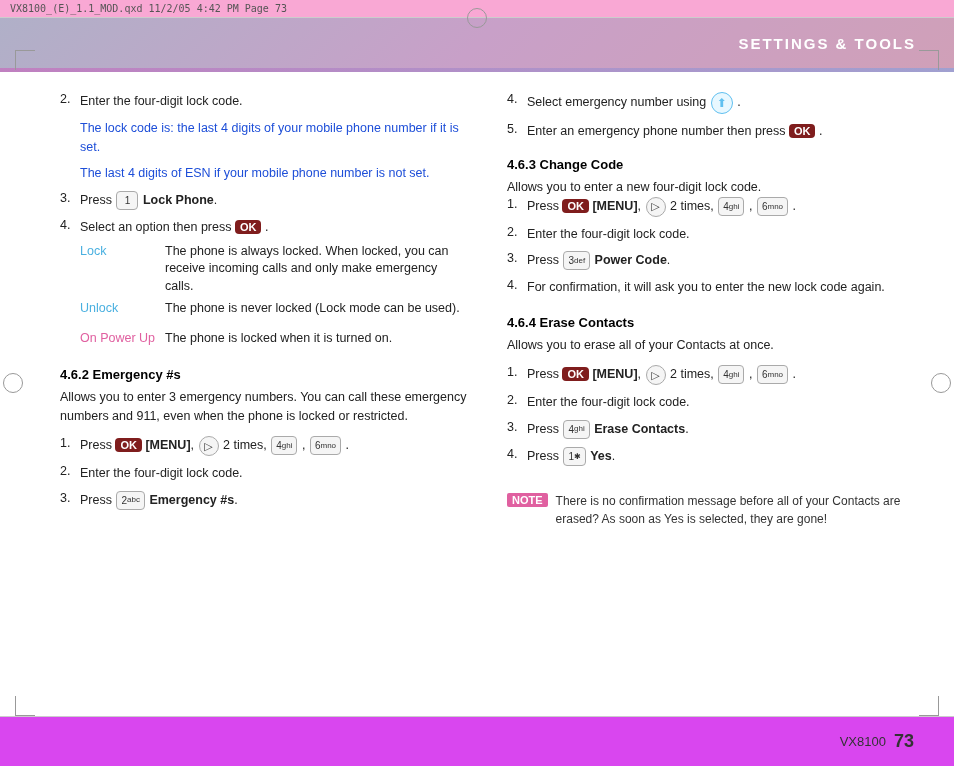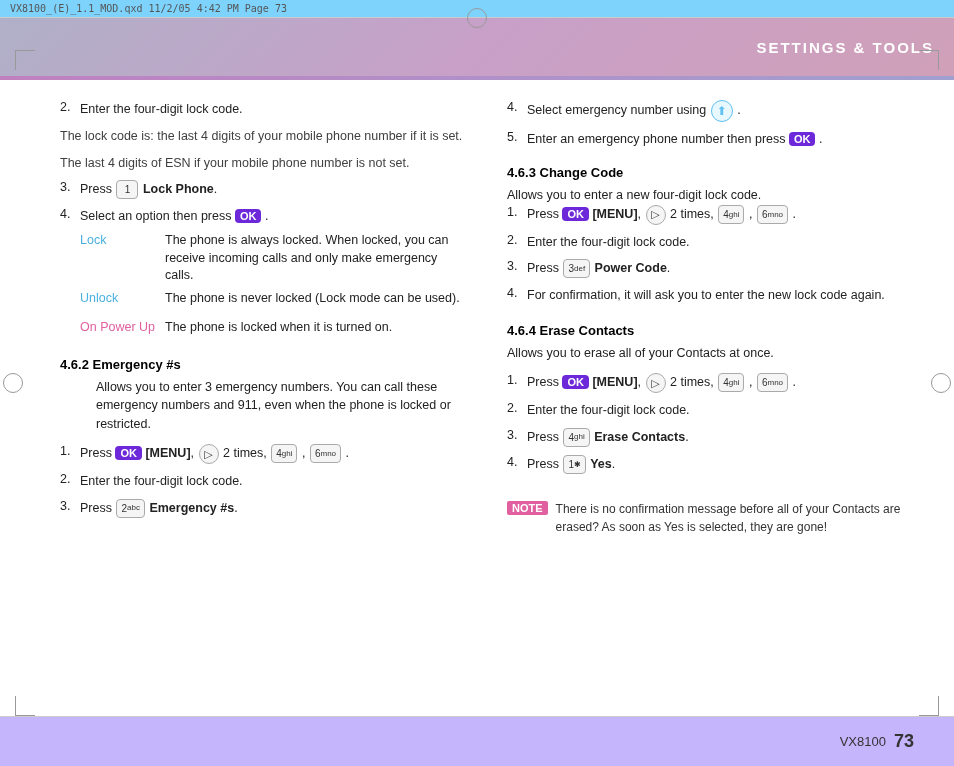--- a/index.html
+++ b/index.html
@@ -9,37 +9,37 @@
       background: #fff;
       width: 954px;
       height: 766px;
       overflow: hidden;
       position: relative;
     }
 
     
     .header-bar {
       background: linear-gradient(135deg, #b0b0c8 0%, #c8a0c8 50%, #d0a0b8 100%);
-      height: 58px;
+      height: 50px;
       display: flex;
       align-items: center;
       justify-content: flex-end;
-      padding-right: 20px;
+      padding-right: 38px;
     }
     .header-title {
       color: #fff;
       font-size: 15px;
       font-weight: bold;
       letter-spacing: 2px;
       text-transform: uppercase;
     }
 
     
     .top-label {
-      background: #7dd3fc;
+      background: #f9a8d4;
       border-bottom: 1px solid #ccc;
       font-size: 10px;
       color: #555;
       padding: 3px 10px;
       font-family: monospace;
     }
 
     
     .accent-line {
       height: 4px;
@@ -94,27 +94,28 @@
     }
     .num-content {
       flex: 1;
       font-size: 12.5px;
       line-height: 1.5;
       color: #222;
     }
 
     
     .indent-text {
+      margin-left: 20px;
       margin-bottom: 8px;
       font-size: 12.5px;
       line-height: 1.5;
-      color: #404040;
+      color: #1d4ed8;
     }
     .btn-ok {
-      background: #6d28d9;
+      background: #7f1d1d;
       border-radius: 4px;
       color: #fff;
       font-weight: bold;
       font-size: 11px;
       padding: 1px 5px;
     }
     .btn-key {
       display: inline-flex;
       align-items: center;
       justify-content: center;
@@ -198,21 +199,21 @@
       position: absolute;
       bottom: 0;
       left: 0;
       right: 0;
       height: 50px;
       border-top: 1px solid #ccc;
       display: flex;
       align-items: center;
       justify-content: flex-end;
       padding: 0 40px;
-      background: #c4b5fd;
+      background: #d946ef;
     }
     .footer-text {
       font-size: 13px;
       color: #333;
     }
     .footer-pagenum {
       font-size: 18px;
       font-weight: bold;
       color: #333;
       margin-left: 8px;
@@ -340,21 +341,21 @@
         <div class="option-desc">The phone is never locked (Lock mode can be used).</div>
       </div>
       <div class="option-row" style="margin-top:12px;">
         <div class="option-term term-onpowerup">On Power Up</div>
         <div class="option-desc">The phone is locked when it is turned on.</div>
       </div>
     </div>
 
     <div class="section" style="margin-top:20px;">
       <div class="section-title">4.6.2 Emergency #s</div>
-      <div class="section-body" style="margin-bottom:10px;margin-left:36px;">Allows you to enter 3 emergency numbers. You can call these emergency numbers and 911, even when the phone is locked or restricted.</div>
+      <div class="section-body" style="margin-bottom:10px;">Allows you to enter 3 emergency numbers. You can call these emergency numbers and 911, even when the phone is locked or restricted.</div>
 
       <div class="num-item">
         <div class="num-label">1.</div>
         <div class="num-content">
           Press <span class="btn-ok">OK</span>
           <span class="bold"> [MENU]</span>,
           <span class="btn-nav">▷</span>
           2 times,
           <span class="btn-key">4<sup style="font-size:8px">ghi</sup></span> ,
           <span class="btn-key">6<sup style="font-size:8px">mno</sup></span> .

